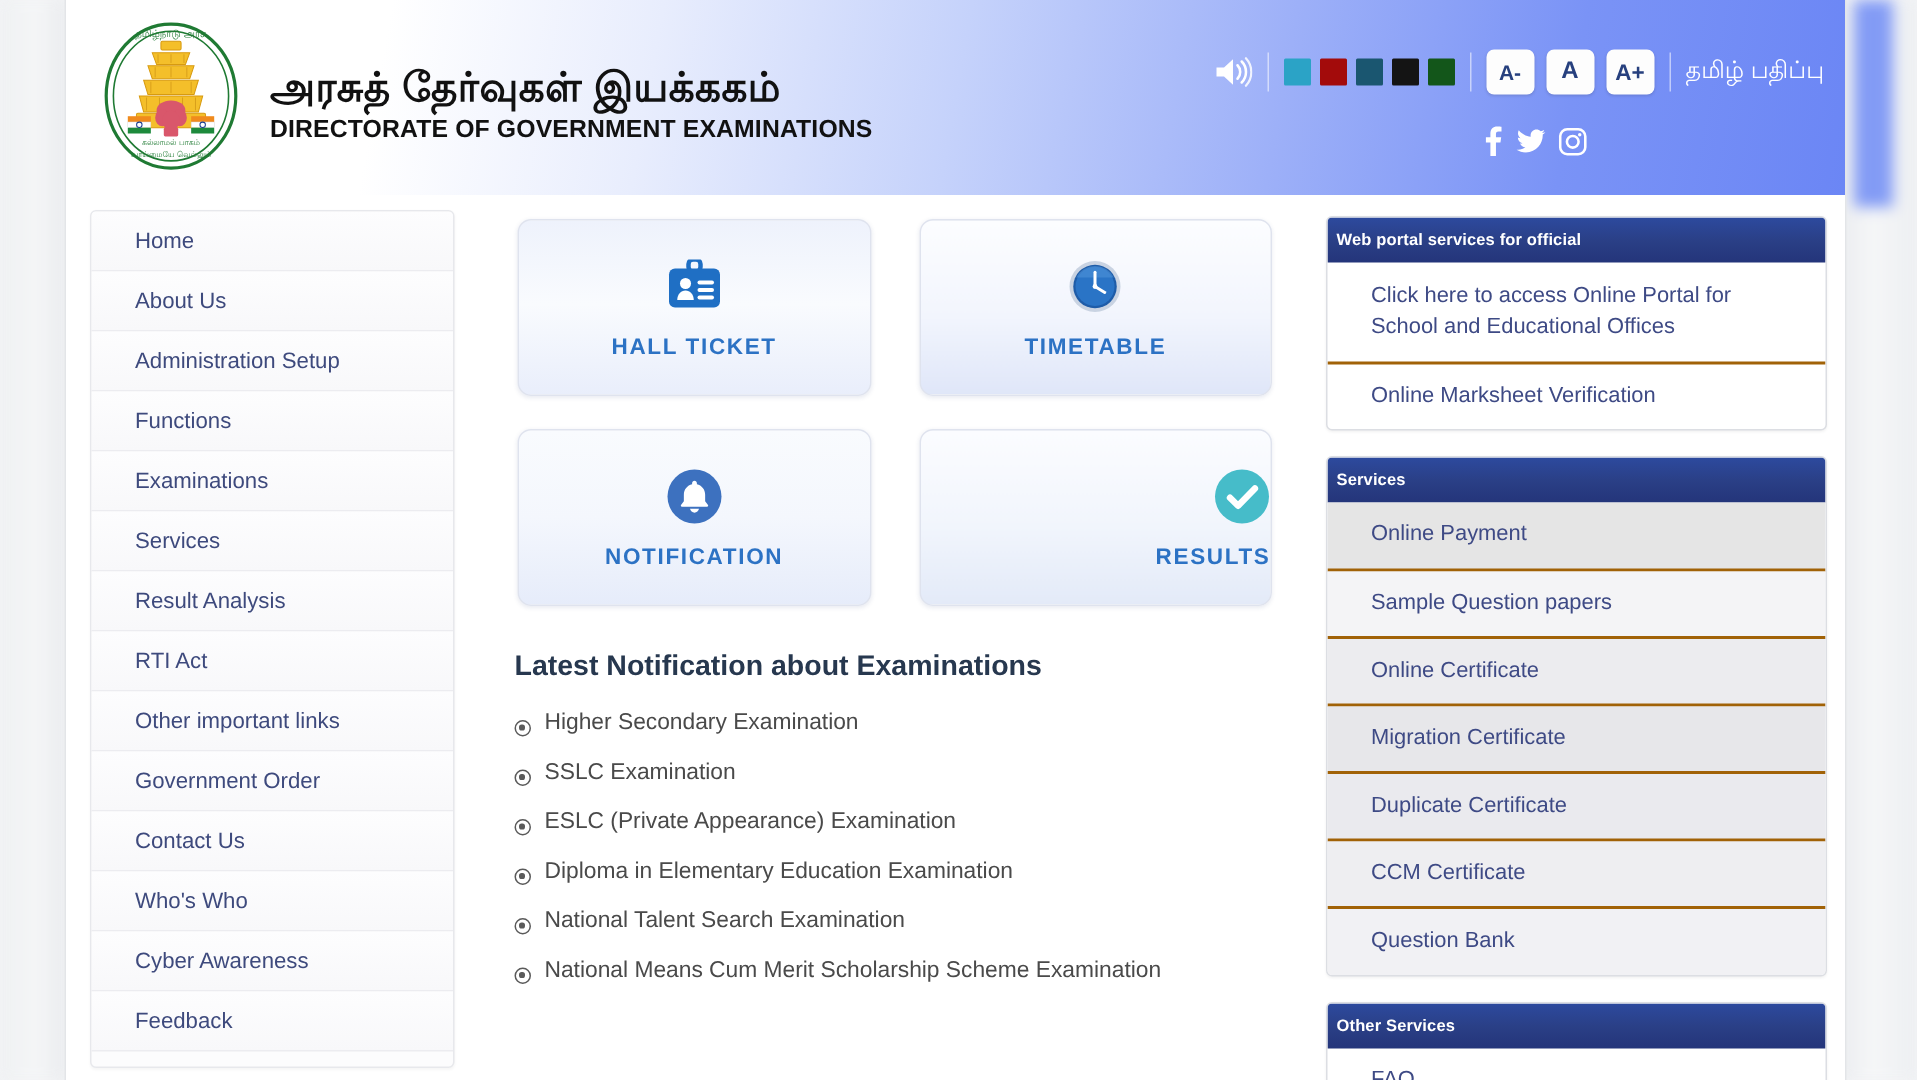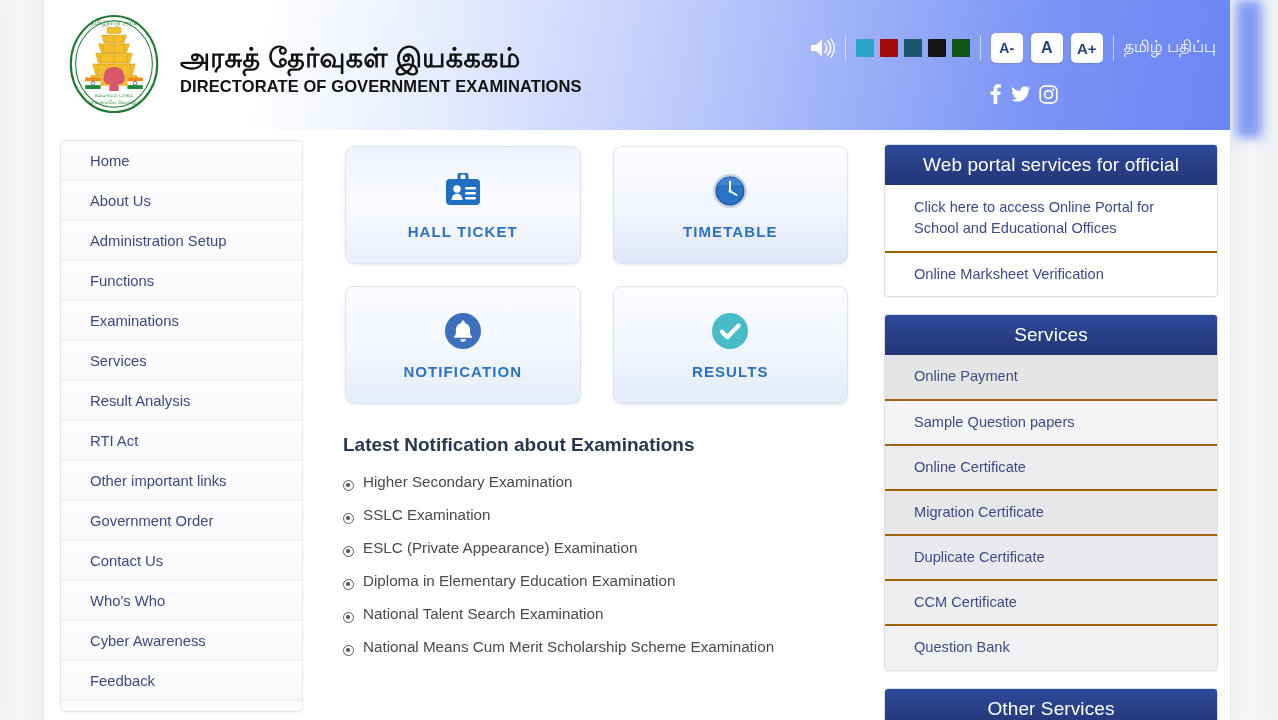--- a/index.html
+++ b/index.html
@@ -191,21 +191,21 @@
     flex-direction: column;
     align-items: center;
     justify-content: center;
     gap: 12px;
     cursor: pointer;
     box-shadow: 0 1px 3px rgba(40,60,120,.10);
   }
   .card.grad-a { background: linear-gradient(180deg,#eef2fc 0%,#f9fbfe 48%,#e9eefb 100%); }
   .card.grad-b { background: linear-gradient(180deg,#fcfdff 0%,#f2f5fd 55%,#dfe6f8 100%); }
   .card.grad-c { background: linear-gradient(180deg,#f9fbfe 0%,#f4f7fd 50%,#e6ecfa 100%); }
-  .card.grad-d { background: linear-gradient(180deg,#fbfcff 0%,#f1f5fc 55%,#e3eaf8 100%); }
+  .card.grad-d { background: linear-gradient(180deg,#fbfcff 0%,#f1f5fc 55%,#e3eaf8 100%); align-items: flex-end; }
   .card-label {
     font-size: 15px;
     font-weight: bold;
     letter-spacing: 1.1px;
     color: #2c72c4;
   }
   .card-icon { height: 40px; display: flex; align-items: center; justify-content: center; }
 
   .notif-section { padding: 30px 22px 0 22px; }
   .notif-title {
@@ -251,23 +251,23 @@
     border: 1px solid #dcdee3;
     border-radius: 4px;
     margin-bottom: 17px;
     overflow: hidden;
     background: #fff;
     box-shadow: 0 1px 2px rgba(0,0,0,.06);
   }
   .panel-head {
     background: linear-gradient(180deg,#2d4a9e 0%,#2a3f86 52%, #24357a 100%);
     color: #fff;
-    font-size: 19px;
-    font-weight: normal;
-    text-align: center;
+    font-size: 11px;
+    font-weight: bold;
+    text-align: left;
     padding: 9px 6px;
     letter-spacing: .1px;
   }
   .panel-link {
     display: block;
     padding: 11px 28px 11px 29px;
     font-size: 14.6px;
     color: #3e4a85;
     border-bottom: 2px solid #a16207;
     cursor: pointer;

